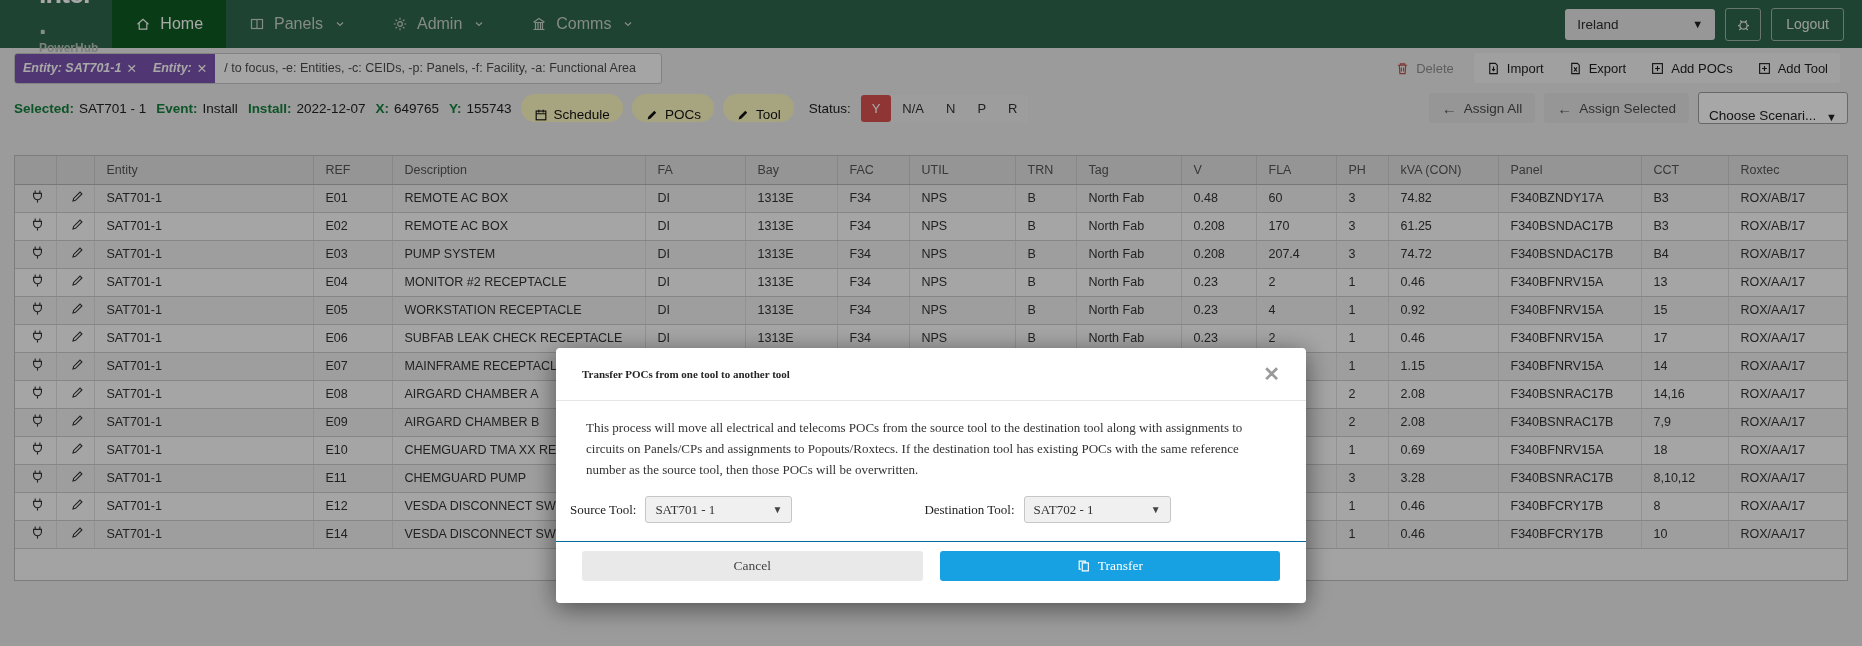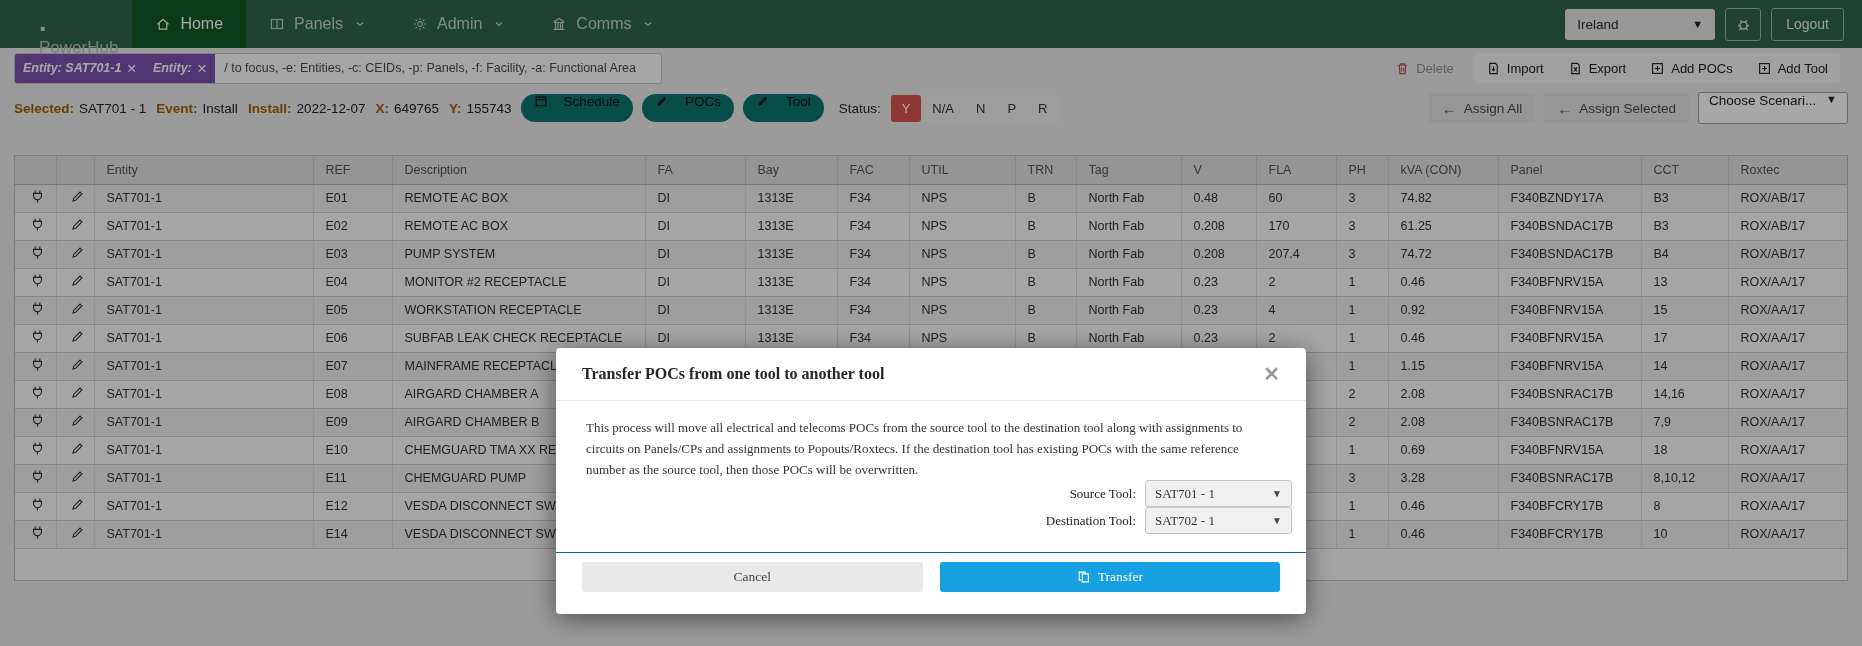--- a/index.html
+++ b/index.html
@@ -5,21 +5,21 @@
   html,body{margin:0;padding:0;background:#888;}
   .canvas{position:relative;width:1862px;height:646px;overflow:hidden;background:#ececec;
           font-family:"Liberation Sans","DejaVu Sans",sans-serif;-webkit-font-smoothing:antialiased;}
   svg{display:block}
 
   
   .navbar{position:absolute;top:0;left:0;right:0;height:48px;background:#2e664c;display:flex;align-items:center;}
   .brand{display:flex;align-items:baseline;margin-left:30px;margin-right:14px;white-space:nowrap;flex-direction:column;}
   .brand-intel{color:#fff;font-size:27px;font-weight:bold;letter-spacing:-1px;}
   .brand-dot{color:#cdd5d0;font-size:27px;font-weight:bold;}
-  .brand-name{color:#b9c3bd;font-size:17px;font-weight:normal;margin-left:9px;}
+  .brand-name{color:#b9c3bd;font-size:12px;font-weight:bold;margin-left:9px;}
   .brand-env{color:#b9c3bd;font-size:12px;font-weight:bold;margin-left:7px;text-align:right;}
   .nav-item{height:48px;display:flex;align-items:center;gap:9px;padding:0 23px;color:#c9d3cc;font-size:16px;cursor:pointer;}
   .nav-item.active{background:#0d5a22;color:#fff;}
   .nav-item .caret-svg{margin-left:2px}
   .nav-right{margin-left:auto;display:flex;align-items:center;gap:10px;margin-right:18px;}
   .region-select{width:150px;height:31px;background:#e5e5e5;border-radius:3px;display:flex;align-items:center;
                  padding:0 12px;box-sizing:border-box;font-size:13.5px;color:#2c2c2c;}
   .region-select .dd{margin-left:auto;font-size:11px;color:#222;}
   .ghost-btn{height:33px;border:1px solid #9fb3a8;border-radius:3px;background:transparent;color:#e8ede9;
              display:flex;align-items:center;justify-content:center;font-size:14px;padding:0 14px;box-sizing:border-box;}
@@ -37,35 +37,35 @@
                 padding:0 9px;font-family:inherit;}
   .search-input::placeholder{color:#4c4c4c;opacity:1;}
   .filter-actions{margin-left:auto;display:flex;align-items:center;}
   .act-btn{display:flex;align-items:center;gap:6px;font-size:13px;color:#1e1e1e;padding:0 12px;height:30px;cursor:pointer;white-space:nowrap;}
   .act-btn.disabled{color:#8f8f8f;}
   .act-group{display:flex;align-items:center;background:#f3f3f3;border-radius:3px;height:30px;margin-left:8px;}
 
   
   .selection-row{position:absolute;top:88px;left:0;right:0;height:40px;display:flex;align-items:center;
                  padding:0 14px;box-sizing:border-box;font-size:13.5px;color:#222;}
-  .lbl{font-weight:bold;color:#a16207;margin:0 5px 0 10px;white-space:nowrap;}
+  .lbl{font-weight:bold;color:#15803d;margin:0 5px 0 10px;white-space:nowrap;}
   .lbl.first{margin-left:0;}
   .val{color:#222;white-space:nowrap;}
-  .pill{background:#0f766e;height:28px;border-radius:14px;padding:0 13px;display:flex;align-items:flex-start;gap:16px;
+  .pill{background:#fef9c3;height:28px;border-radius:14px;padding:0 13px;display:flex;align-items:flex-end;gap:6px;
         margin-left:9px;color:#111;cursor:pointer;white-space:nowrap;}
   .status-lbl{margin-left:15px;color:#222;}
   .status-seg{margin-left:10px;background:#efefef;border-radius:3px;display:flex;align-items:center;height:27px;}
   .status-opt{padding:0 11px;height:27px;display:flex;align-items:center;font-size:13px;color:#333;cursor:pointer;}
   .status-opt.sel{background:#d9534f;color:#fff;border-radius:3px;}
   .sel-right{margin-left:auto;display:flex;align-items:center;gap:9px;}
   .assign-btn{background:#e4e4e4;border-radius:3px;height:30px;display:flex;align-items:center;gap:7px;
               padding:0 13px;color:#4a4a4a;cursor:pointer;white-space:nowrap;}
   .assign-btn .arr{font-size:15px;color:#555;}
   .scenario-select{background:#fdfdfd;border:1px solid #9f9f9f;border-radius:3px;height:32px;display:flex;
-                   align-items:flex-start;padding:0 10px;width:150px;box-sizing:border-box;color:#222;}
+                   align-items:flex-end;padding:0 10px;width:150px;box-sizing:border-box;color:#222;}
   .scenario-select .dd{margin-left:auto;font-size:11px;color:#222;}
 
   
   .table-wrap{position:absolute;top:155px;left:14px;width:1834px;height:426px;background:#f7f7f7;
               border:1px solid #bdbdbd;box-sizing:border-box;overflow:hidden;}
   table.poc{border-collapse:collapse;table-layout:fixed;width:1832px;}
   table.poc th{background:#e3e3e3;color:#555;font-weight:normal;font-size:12.5px;text-align:left;
                height:28px;padding:0 8px 0 12px;border-right:1px solid #cdcdcd;border-bottom:1px solid #b5b5b5;
                white-space:nowrap;overflow:hidden;box-sizing:border-box;}
   table.poc td{height:28px;padding:0 8px 0 12px;font-size:12.5px;color:#333;border-right:1px solid #dedede;
@@ -73,24 +73,24 @@
   table.poc tr:nth-child(odd) td{background:#f0f0f0;}
   table.poc tr:nth-child(even) td{background:#fafafa;}
   td.icon-cell{text-align:center;padding:0;}
   td.icon-cell span{display:inline-flex;align-items:center;justify-content:center;width:100%;color:#333;cursor:pointer;}
 
   
   .dim-overlay{position:absolute;inset:0;background:rgba(0,0,0,0.34);z-index:40;}
   .modal{position:absolute;left:556px;top:348px;width:750px;z-index:50;background:#fff;border-radius:4px;
          box-shadow:0 5px 26px rgba(0,0,0,0.5);box-sizing:border-box;}
   .modal-head{height:52px;display:flex;align-items:center;padding:0 26px;border-bottom:1px solid #e6e6e6;}
-  .modal-title{font-size:16px;font-weight:bold;color:#262626;}
+  .modal-title{font-size:11px;font-weight:bold;color:#262626;}
   .modal-close{margin-left:auto;color:#9a9a9a;font-size:20px;font-weight:bold;cursor:pointer;line-height:1;}
   .modal-body{padding:16px 30px 0 30px;font-size:13px;color:#333;line-height:1.62;}
-  .modal-form{display:flex;align-items:flex-end;padding:0 14px;flex-direction:column;}
+  .modal-form{display:flex;align-items:center;margin-top:16px;padding:0 14px;}
   .fgroup{display:flex;align-items:center;gap:9px;font-size:13px;color:#222;white-space:nowrap;}
   .fgroup.dest{margin-left:132px;}
   .mselect{width:147px;height:27px;background:#f0f0f0;border:1px solid #c6c6c6;border-radius:3px;display:flex;
            align-items:center;padding:0 9px;box-sizing:border-box;font-size:13px;color:#333;cursor:pointer;}
   .mselect .dd{margin-left:auto;font-size:10px;color:#444;}
   .modal-foot{margin-top:18px;border-top:1px solid #0369a1;padding:9px 26px 22px 26px;display:flex;gap:17px;}
   .mbtn{flex:1;height:30px;border-radius:3px;display:flex;align-items:center;justify-content:center;gap:7px;
         font-size:13.5px;cursor:pointer;}
   .mbtn.cancel{background:#e9e9e9;color:#444;}
   .mbtn.transfer{background:#18a1e2;color:#fff;}

